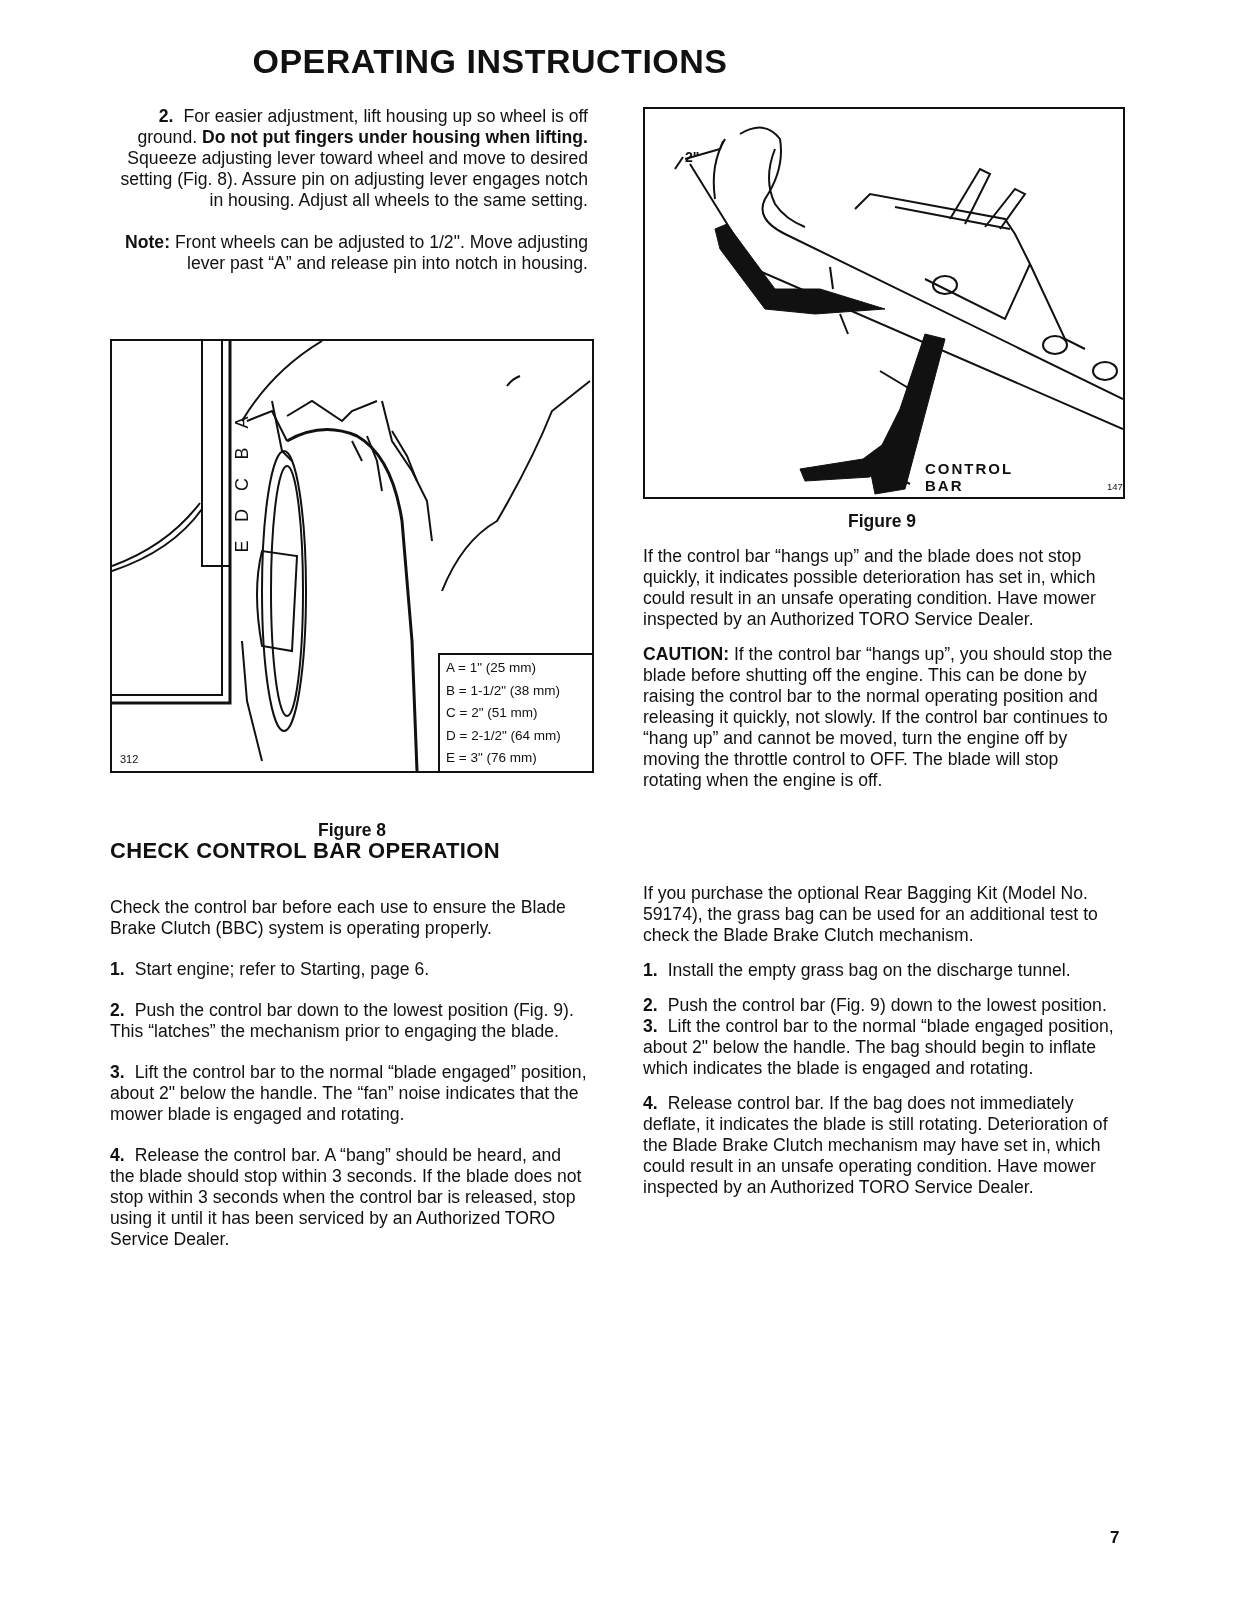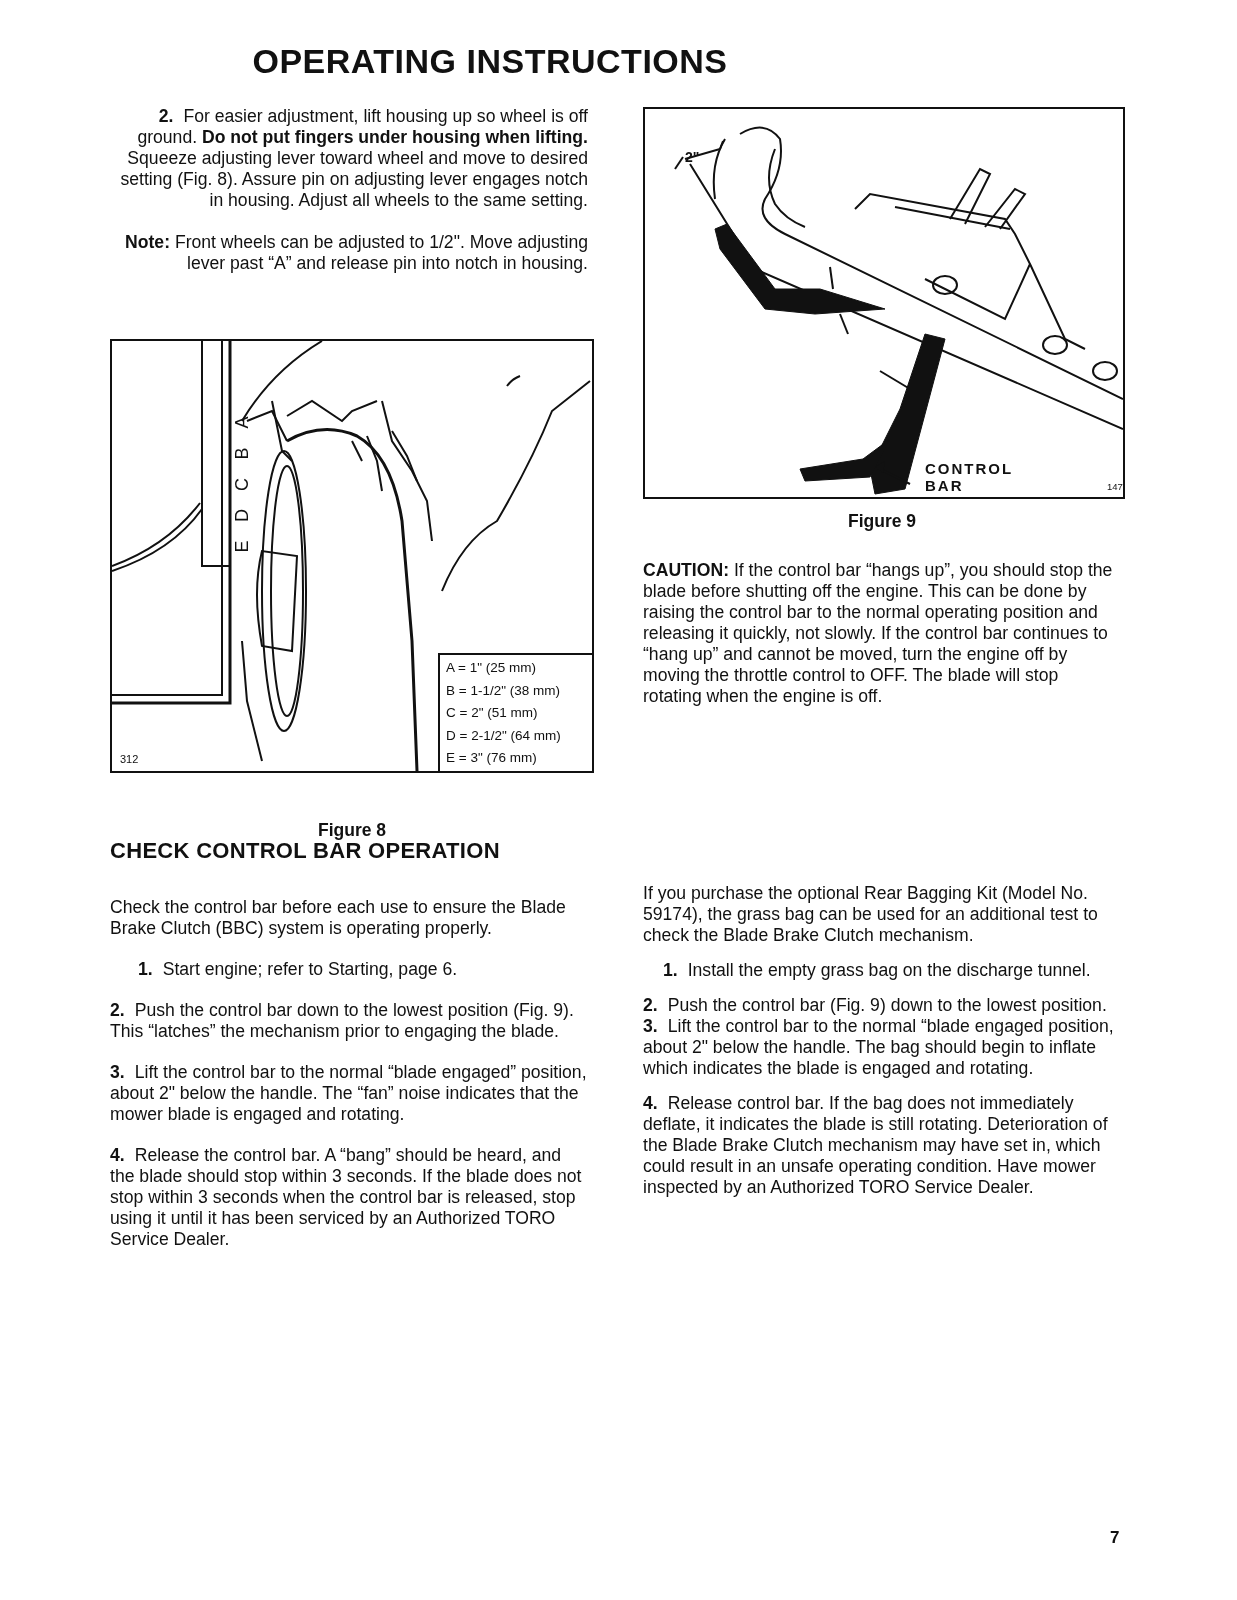--- a/index.html
+++ b/index.html
@@ -76,21 +76,21 @@
     <div>E = 3" (76 mm)</div>
   </div>
   <div class="abs tiny" style="left:8px; top:412px;">312</div>
 </div>
 <div class="abs caption" style="left:110px; width:484px; top:820px;">Figure 8</div>
 
 <div class="abs h2" style="left:110px; top:838px;">CHECK CONTROL BAR OPERATION</div>
 
 <div class="abs col" style="left:110px; top:897px;">
   <p>Check the control bar before each use to ensure the Blade Brake Clutch (BBC) system is operating properly.</p>
-  <p style="margin-top:20px;margin-left:28px;"><span class="num">1.</span><span>Start engine; refer to Starting, page 6.</span></p>
+  <p style="margin-top:20px;"><span class="num">1.</span><span>Start engine; refer to Starting, page 6.</span></p>
   <p style="margin-top:20px;"><span class="num">2.</span><span>Push the control bar down to the lowest position (Fig. 9). This “latches” the mechanism prior to engaging the blade.</span></p>
   <p style="margin-top:20px;"><span class="num">3.</span><span>Lift the control bar to the normal “blade engaged” position, about 2" below the handle. The “fan” noise indicates that the mower blade is engaged and rotating.</span></p>
   <p style="margin-top:20px;"><span class="num">4.</span><span>Release the control bar. A “bang” should be heard, and the blade should stop within 3 seconds. If the blade does not stop within 3 seconds when the control bar is released, stop using it until it has been serviced by an Authorized TORO Service Dealer.</span></p>
 </div>
 
 <div class="abs fig-box" style="left:643px; top:107px; width:478px; height:388px;">
   <svg width="478" height="388" viewBox="0 0 478 388" style="position:absolute;left:0;top:0;">
     <g fill="none" stroke="#111" stroke-width="2">
 
       <path d="M95 25 Q120 10 135 30 Q140 60 120 90 Q110 110 140 125 L478 290"></path>
@@ -129,26 +129,27 @@
   <div class="abs" style="left:40px; top:40px; font-size:14px; font-weight:bold;">2"</div>
   <div class="abs cb-label" style="left:280px; top:351px;">
     <div>CONTROL</div>
     <div>BAR</div>
   </div>
   <div class="abs tiny" style="left:462px; top:372px; font-size:9.5px;">147</div>
 </div>
 <div class="abs caption" style="left:643px; width:478px; top:511px;">Figure 9</div>
 
 <div class="abs col" style="left:643px; top:546px;">
+  <p>If the control bar “hangs up” and the blade does not stop quickly, it indicates possible deterioration has set in, which could result in an unsafe operating condition. Have mower inspected by an Authorized TORO Service Dealer.</p>
   <p style="margin-top:14px;">
     <b>CAUTION:</b><span> If the control bar “hangs up”, you should stop the blade before shutting off the engine. This can be done by raising the control bar to the normal operating position and releasing it quickly, not slowly. If the control bar continues to “hang up” and cannot be moved, turn the engine off by moving the throttle control to OFF. The blade will stop rotating when the engine is off.</span>
   </p>
 </div>
 
 <div class="abs col" style="left:643px; top:883px;">
   <p>If you purchase the optional Rear Bagging Kit (Model No. 59174),  the grass bag can be used for an additional test to check the Blade Brake Clutch mechanism.</p>
-  <p style="margin-top:14px;margin-left:20px;"><span class="num">1.</span><span>Install the empty grass bag on the discharge tunnel.</span></p>
+  <p style="margin-top:14px;"><span class="num">1.</span><span>Install the empty grass bag on the discharge tunnel.</span></p>
   <p style="margin-top:14px;"><span class="num">2.</span><span>Push the control bar (Fig. 9) down to the lowest position.</span></p>
   <p style=""><span class="num">3.</span><span>Lift the control bar to the normal “blade engaged position, about 2" below the handle. The bag should begin to inflate which indicates the blade is engaged and rotating.</span></p>
   <p style="margin-top:14px;"><span class="num">4.</span><span>Release control bar. If the bag does not immediately deflate, it indicates the blade is still rotating. Deterioration of the Blade Brake Clutch mechanism may have set in, which could result in an unsafe operating condition. Have mower inspected by an Authorized TORO Service Dealer.</span></p>
 </div>
 
 <div class="abs" style="left:1110px; top:1528px; font-size:17px; font-weight:bold;">7</div>
 
 </body></html>

